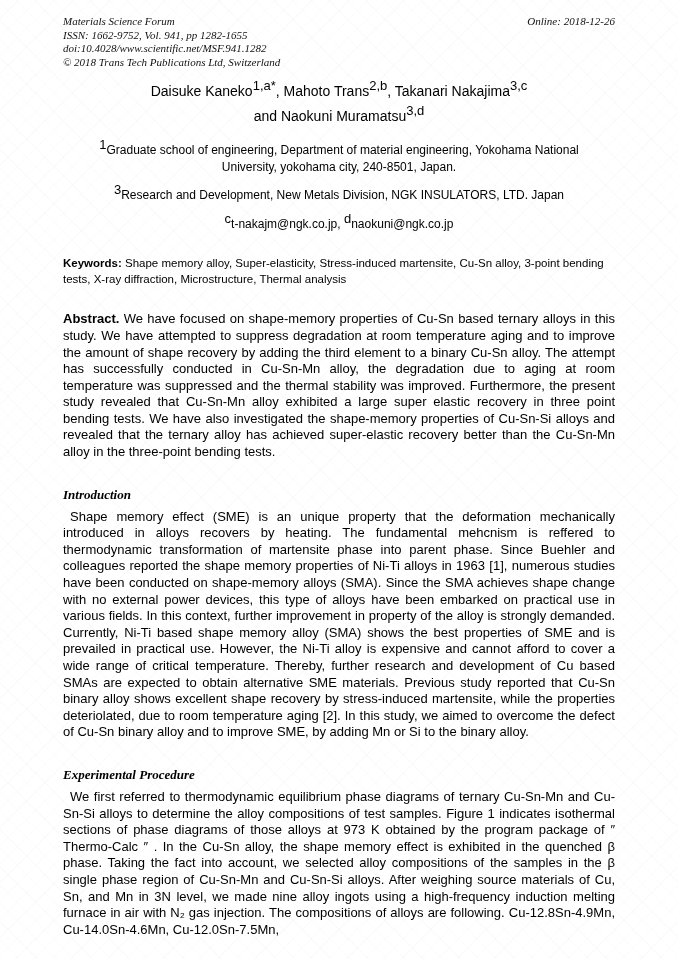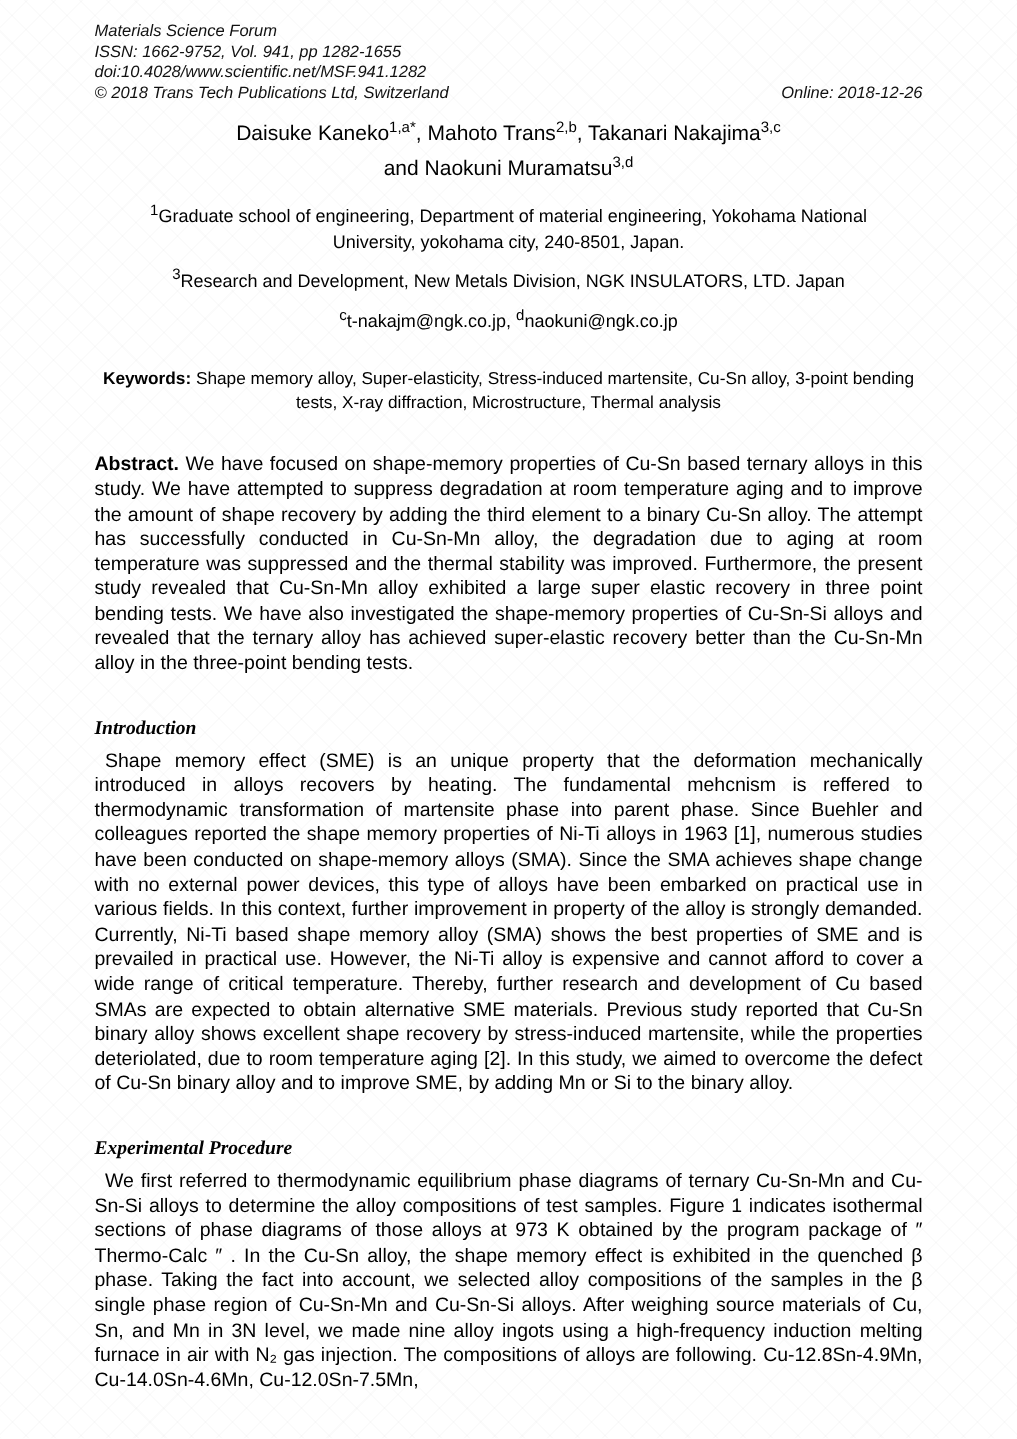--- a/index.html
+++ b/index.html
@@ -9,47 +9,47 @@
     box-sizing:border-box;
     padding:15px 63px 0 63px;
     background:#ffffff;
     background-image:
       repeating-linear-gradient(45deg, rgba(0,0,0,0.016) 0 1px, transparent 1px 13px),
       repeating-linear-gradient(-45deg, rgba(0,0,0,0.016) 0 1px, transparent 1px 13px);
     color:#111;
     overflow:hidden;
   }
   
-  .hdr{display:flex;justify-content:space-between;align-items:flex-end;
-       font-family:Liberation Sans, sans-serif;font-style:italic;
+  .hdr{display:flex;justify-content:space-between;align-items:flex-start;
+       font-family:Liberation Serif, serif;font-style:italic;
        font-size:11px;line-height:13.5px;}
   .hdr .left div{white-space:nowrap;}
   
   .title{
     font-family:"Liberation Sans",sans-serif;font-weight:bold;
     font-size:15.5px;line-height:19.5px;text-align:center;
     margin:14px 8px 0 8px;color:#000;
   }
   .authors{
     font-family:"Liberation Sans",sans-serif;
     font-size:14px;line-height:19px;text-align:center;margin-top:7px;color:#000;
   }
-  .authors sup,.aff sup,.emails sup{font-size:10px;}
+  .authors sup,.aff sup,.emails sup{font-size:13px;}
   .aff{
     font-family:"Liberation Sans",sans-serif;
     font-size:12px;line-height:16.5px;text-align:center;color:#000;
     margin:7px 14px 0 14px;
   }
   .emails{
     font-family:"Liberation Sans",sans-serif;
     font-size:12px;line-height:16.5px;text-align:center;color:#000;margin-top:7px;
   }
   .keywords{
     font-family:"Liberation Sans",sans-serif;
-    font-size:11.5px;line-height:15.5px;text-align:center;
+    font-size:11.5px;line-height:15.5px;text-align:left;
     margin:24px 0 0 0;color:#000;
   }
   
   .abstract, .bodypar{
     font-family:Liberation Sans, sans-serif;
     font-size:13px;line-height:16.6px;
     text-align:justify;margin:0;color:#000;
   }
   .abstract{margin-top:24px;}
   .sect-h{

